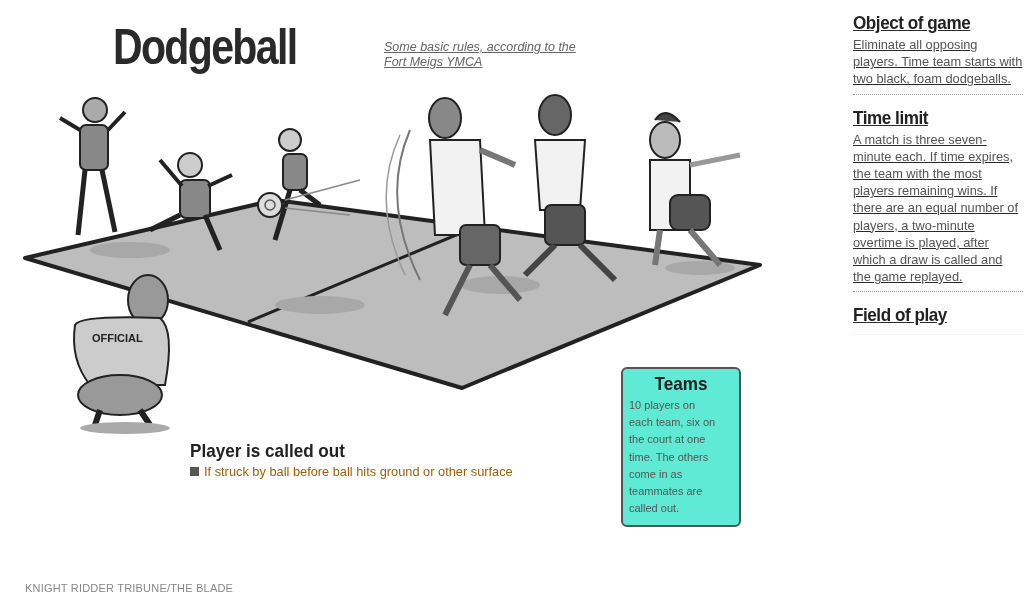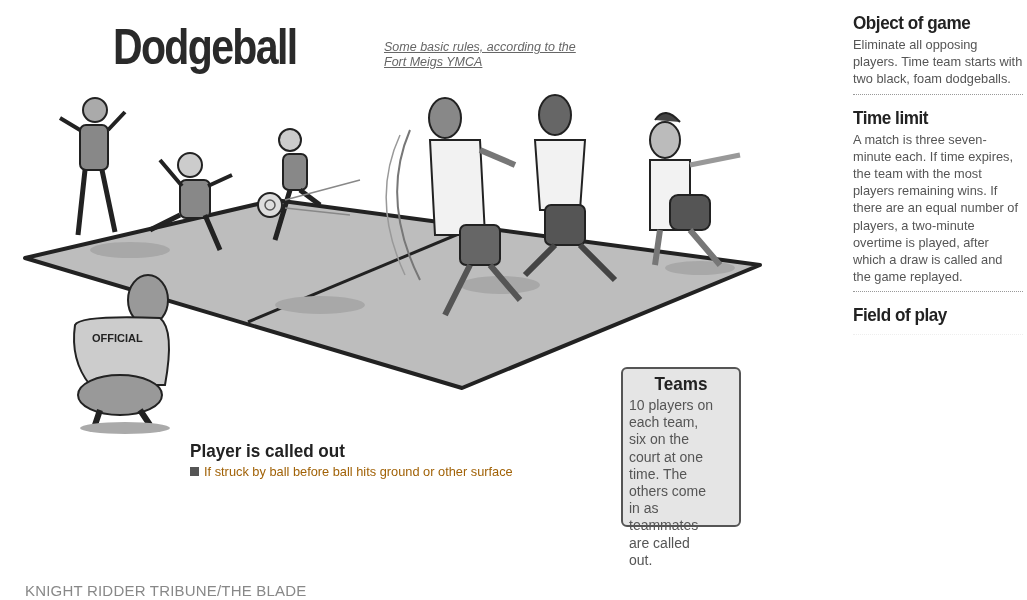--- a/index.html
+++ b/index.html
@@ -1,33 +1,33 @@
 <!DOCTYPE html>
 <html><head>
 <meta charset="utf-8">
 <style>
   html,body{margin:0;padding:0;background:#fff;}
   body{width:1027px;height:600px;position:relative;overflow:hidden;font-family:"Liberation Sans",sans-serif;color:#2b2b2b;}
   .art{position:absolute;left:0;top:0;width:840px;height:600px;}
   .title{position:absolute;left:113px;top:22px;font-size:50px;font-weight:bold;letter-spacing:-2px;color:#2a2a2a;transform:scaleX(0.82);transform-origin:left top;line-height:1;}
   .subtitle{position:absolute;left:384px;top:40px;font-size:12.5px;font-style:italic;color:#666;line-height:15px;width:200px;text-decoration:underline;}
-  .sidebar{position:absolute;left:853px;top:0;width:170px;}
+  .sidebar{position:absolute;left:853px;top:0;width:170px;text-decoration:underline;}
   .sec{border-bottom:1px dotted #999;padding-bottom:6px;margin-bottom:6px;}
   .sec:last-child{border-bottom:1px dotted #eee;}
   .sec h3{margin:12px 0 2px 0;font-size:19px;font-weight:bold;color:#222;letter-spacing:-0.5px;transform:scaleX(0.9);transform-origin:left;white-space:nowrap;}
   .sec p{margin:0;font-size:12.8px;line-height:17.2px;color:#555;}
-  .teams{position:absolute;left:621px;top:367px;width:120px;height:160px;border:2px solid #555;border-radius:6px;background:#e5e5e5;padding:4px 6px;box-sizing:border-box;}
+  .teams{position:absolute;left:621px;top:367px;width:120px;height:160px;border:2px solid #555;border-radius:6px;background:#5eead4;padding:4px 6px;box-sizing:border-box;}
   .teams h4{margin:0;text-align:center;font-size:19px;font-weight:bold;color:#222;transform:scaleX(0.9);}
-  .teams p{margin:2px 17px 0 0;font-size:14px;line-height:17.2px;color:#555;}
+  .teams p{margin:2px 17px 0 0;font-size:11px;line-height:17.2px;color:#555;}
   .called{position:absolute;left:190px;top:440px;width:420px;}
   .called h3{margin:0 0 2px 0;font-size:19px;font-weight:bold;color:#222;transform:scaleX(0.9);transform-origin:left;}
   .called ul{list-style:none;margin:0;padding:0;}
   .called li{font-size:12.8px;line-height:16px;color:#a16207;margin-bottom:7px;}
   .bullet{display:inline-block;width:9px;height:9px;background:#555;margin-right:5px;vertical-align:0;}
-  .credit{position:absolute;left:25px;top:582px;font-size:15px;color:#888;letter-spacing:0.2px;}
+  .credit{position:absolute;left:25px;top:582px;font-size:11px;color:#888;letter-spacing:0.2px;}
 </style>
 </head>
 <body>
 
 <svg class="art" viewBox="0 0 840 600" xmlns="http://www.w3.org/2000/svg">
 
   <polygon points="25,258 275,200 760,265 462,388" fill="#bdbdbd" stroke="#222" stroke-width="4" stroke-linejoin="round"></polygon>
 
   <line x1="248" y1="322" x2="480" y2="225" stroke="#222" stroke-width="3"></line>
 

